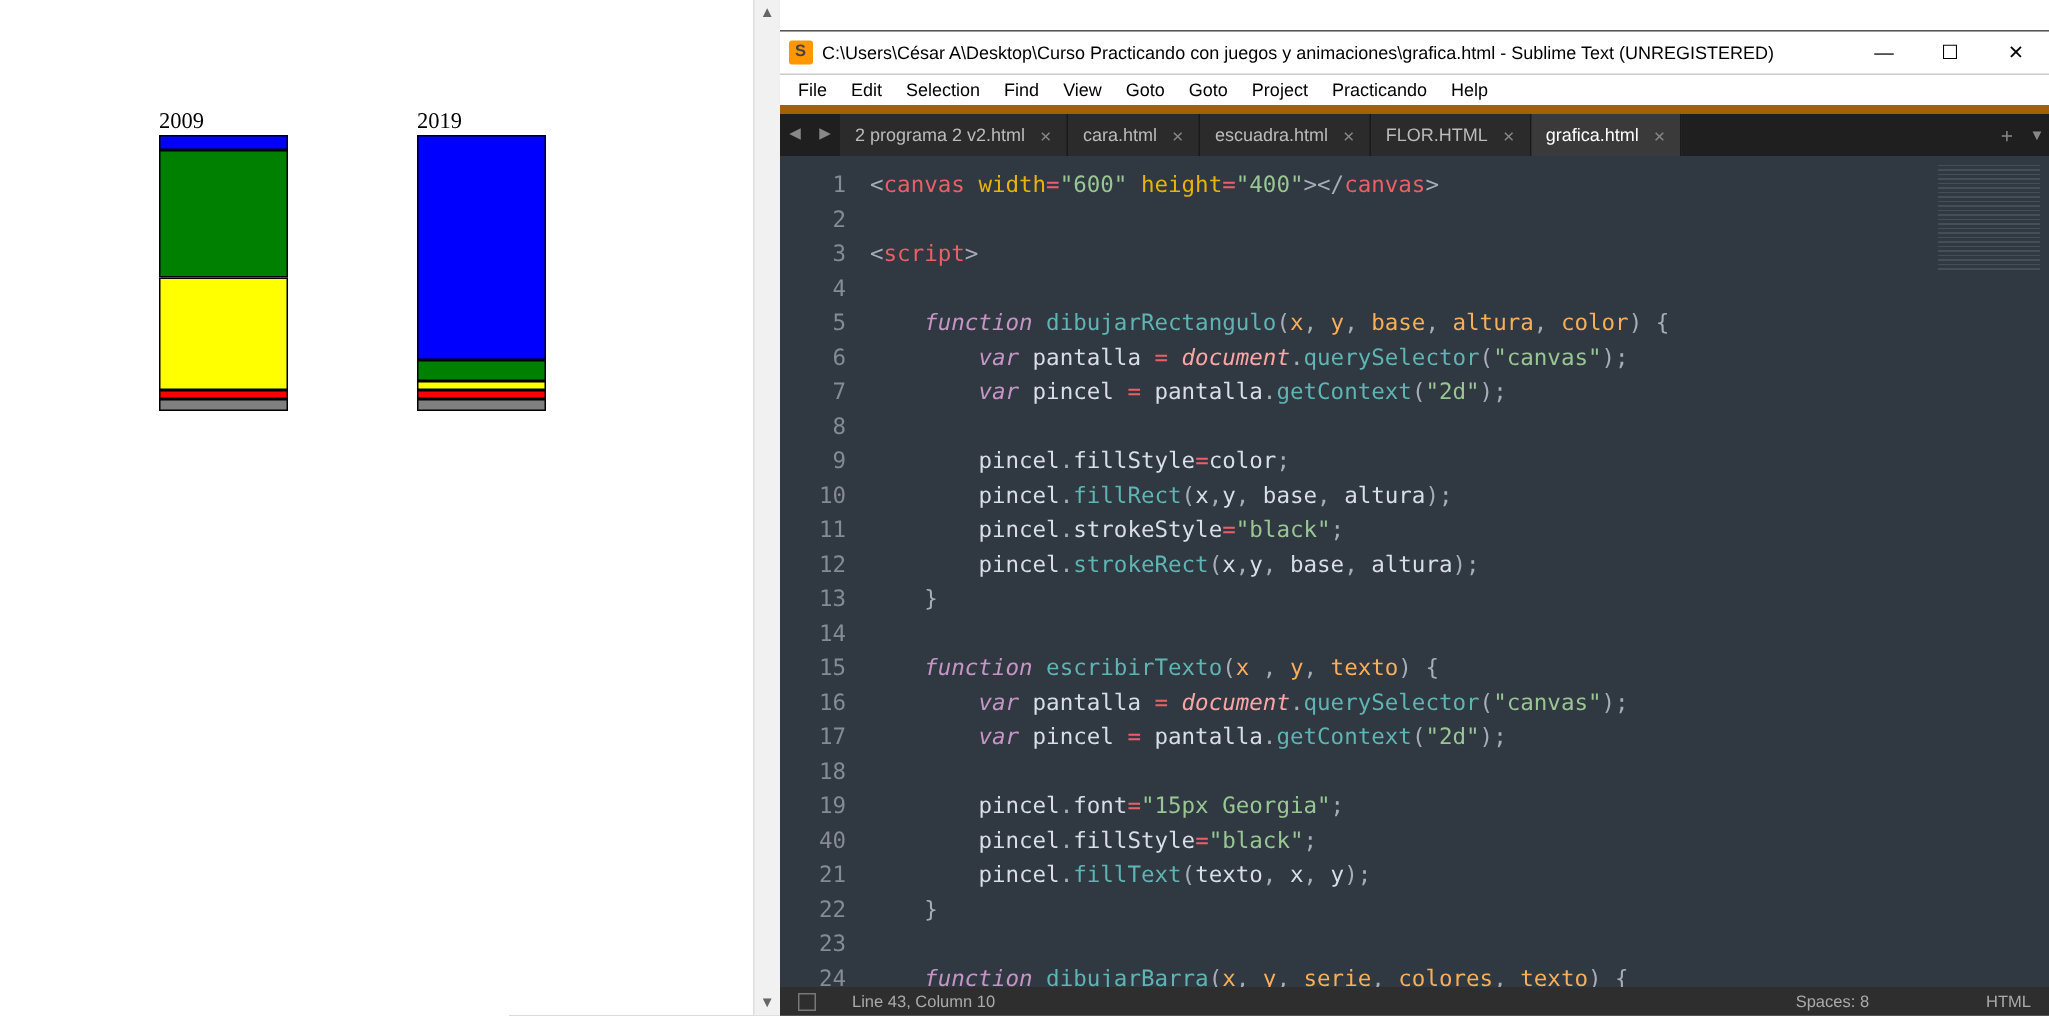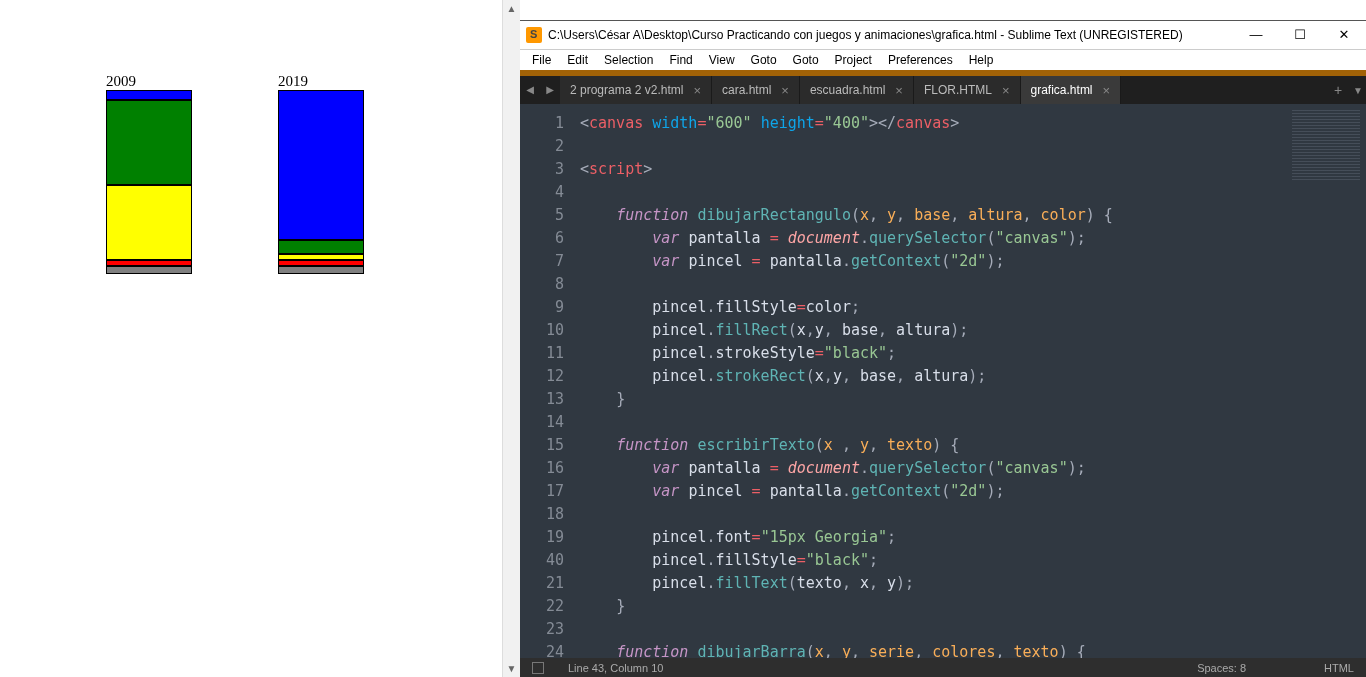--- a/index.html
+++ b/index.html
@@ -235,21 +235,21 @@
   
   .c-tag { color: #ec5f66; }
   .c-kw  { color: #c695c6; font-style: italic; }
   .c-fn  { color: #5fb4b4; }
   .c-var { color: #f9ae58; }
   .c-str { color: #99c794; }
   .c-op  { color: #ec5f66; }
   .c-punc{ color: #a6acb9; }
   .c-obj { color: #fca5a5; font-style: italic; }
   .c-objw{ color: #d8dee9; }
-  .c-attr{ color: #0ea5e9; }
+  .c-attr{ color: #eab308; }
 
   
   .canvas-out {
     position: relative;
     margin: 20px 20px;
     width: 480px;
     height: 400px;
   }
   .bar-label {
     position: absolute;
@@ -304,21 +304,21 @@
 
       <div class="st-menubar" id="menubar">
           <div class="st-menuitem">File</div>
           <div class="st-menuitem">Edit</div>
           <div class="st-menuitem">Selection</div>
           <div class="st-menuitem">Find</div>
           <div class="st-menuitem">View</div>
           <div class="st-menuitem">Goto</div>
           <div class="st-menuitem">Goto</div>
           <div class="st-menuitem">Project</div>
-          <div class="st-menuitem">Preferences</div>
+          <div class="st-menuitem">Practicando</div>
           <div class="st-menuitem">Help</div>
         </div>
 
       <div class="st-tabbar">
         <div class="st-navarrow">◀</div>
         <div class="st-navarrow">▶</div>
         <div id="tabs" style="display:flex;flex:1;overflow:hidden">
             <div class="st-tab">
               <span>2 programa 2 v2.html</span>
               <span class="close">×</span>

